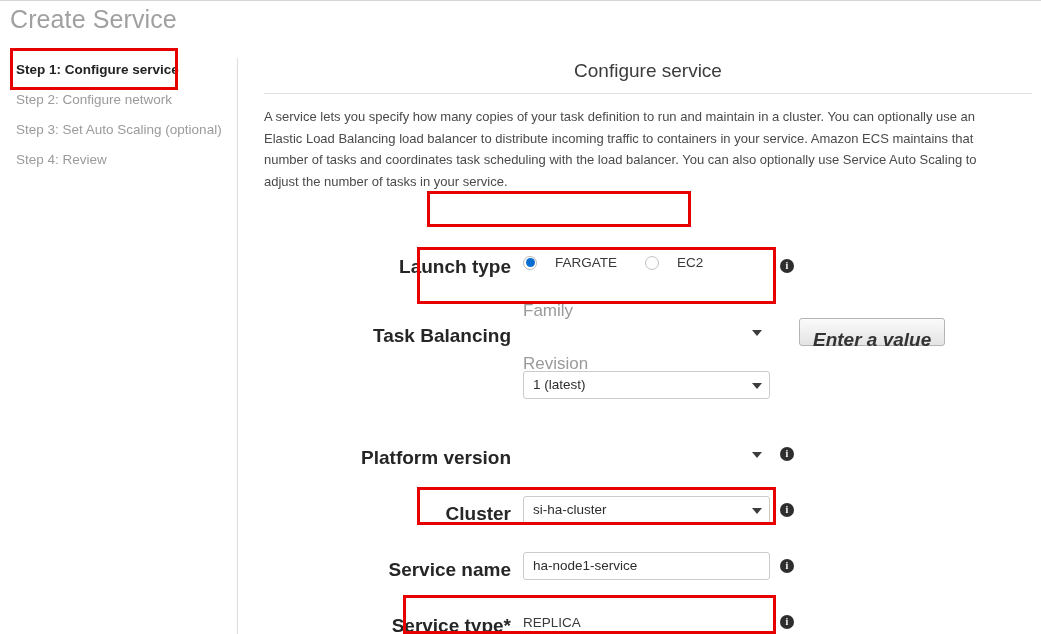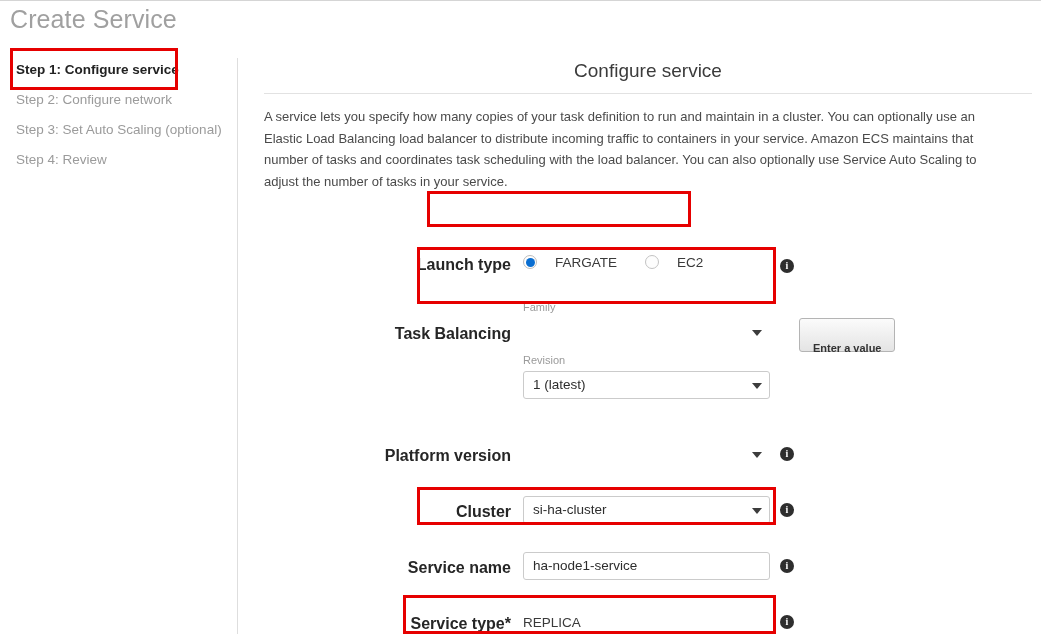--- a/index.html
+++ b/index.html
@@ -111,31 +111,31 @@
     left: 0;
     width: 790px;
     height: 40px;
   }
   .lbl-inner {
     position: absolute;
     width: 260px;
     text-align: right;
     left: -13px;           
     top: 11px;
-    font-size: 16px;
+    font-size: 19px;
     font-weight: bold;
     color: #262626;
     white-space: nowrap;
   }
 
   .sublabel {
     position: absolute;
     left: 259px;           
     top: -13px;
-    font-size: 11px;
+    font-size: 17px;
     color: #9a9a9a;
     white-space: nowrap;
   }
 
   
   .control {
     position: absolute;
     left: 259px;           
     top: 4px;
     width: 246px;
@@ -163,20 +163,21 @@
     border-right: 5.5px solid transparent;
     border-top: 6px solid #3c3c3c;
   }
 
   
   .radio-group {
     position: absolute;
     left: 259px;           
     top: 10px;
     display: flex;
+    align-items: center;
   }
   .radio {
     width: 14px; height: 14px;
     border-radius: 50%;
     box-sizing: border-box;
     border: 1px solid #c3c3c3;
     background: #fdfdfd;
     position: relative;
     flex: 0 0 auto;
   }
@@ -224,29 +225,30 @@
     text-align: center;
     font-family: "Liberation Serif", serif;
     top: 11px;
   }
 
   
   .btn {
     position: absolute;
     box-sizing: border-box;
     height: 28px;
-    padding: 16px 13px;
+    padding: 8px 13px;
     border: 1px solid #b4b4b4;
     border-radius: 3px;
     background: linear-gradient(#fbfbfb, #e4e4e4);
-    font-size: 11px;
+    font-size: 19px;
     font-weight: bold;
     color: #333333;
     line-height: 26px;
     white-space: nowrap;
+    font-style: italic;
   }
 
   
   .annot {
     position: absolute;
     border: 3px solid #e60000;
     box-sizing: border-box;
     pointer-events: none;
     background: transparent;
   }

